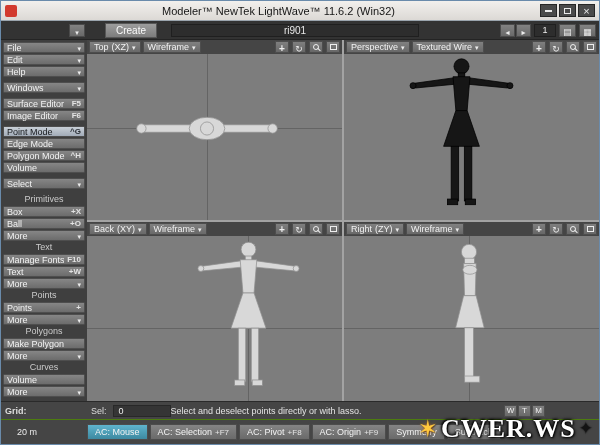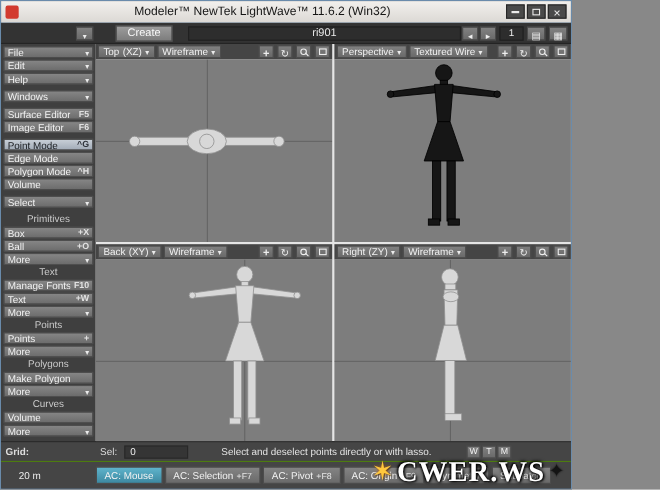--- a/index.html
+++ b/index.html
@@ -5,21 +5,21 @@
   * { box-sizing: border-box; }
   html,body { margin:0; padding:0; }
   body {
     width:600px; height:445px; overflow:hidden;
     font-family:"Liberation Sans", sans-serif;
     background:#888;
   }
   button { font-family:inherit; padding:0; margin:0; cursor:default; appearance:none; }
 
   .window {
-    width:520px; height:445px;
+    width:600px; height:445px;
     border:1px solid var(--window-border,#6a8bab);
     background:var(--ui-bg,#3f3f3f);
     display:flex; flex-direction:column; position:relative;
   }
 
   
   .titlebar {
     height:20px; flex:0 0 20px;
     background:linear-gradient(var(--titlebar-hi,#f2f0ed), var(--titlebar-lo,#dcd9d5));
     display:flex; align-items:center; padding:0 4px; gap:4px;
@@ -71,21 +71,21 @@
           border:1px solid #4e4e4e; border-radius:1px; color:#f3f3f3; font-size:9px; }
   .sbtn .lbl { white-space:nowrap; overflow:hidden; }
   .sbtn .sc { font-size:8px; color:#e2e2e2; margin-left:3px;font-weight:bold; }
   .sbtn.active { background:linear-gradient(var(--active-mode-hi,#c8cfd7), var(--active-mode-lo,#a2acb8)); color:#15181c; }
   .sbtn.active .sc { color:#2c3138; }
   .gap { height:4px; }
   .sec-title { height:11px; margin-bottom:1px; text-align:center; color:#cbcbcb; font-size:9px; line-height:11px; }
 
   
   .viewports { flex:1 1 auto; display:grid; grid-template-columns:1fr 1fr; grid-template-rows:1fr 1fr;
-               gap:2px; background:#e5e5e5; min-height:0; }
+               gap:2px; background:#a3a3a3; min-height:0; }
   .viewport { display:flex; flex-direction:column; min-height:0; min-width:0; }
   .vp-header { height:14px; flex:0 0 14px; background:#454545; display:flex; align-items:center; padding:0 2px; gap:2px; }
   .vp-btn { height:12px; padding:0 4px; display:flex; align-items:center; gap:3px; font-size:9px; color:#f2f2f2;
             background:linear-gradient(#818181,#696969); border:1px solid #4d4d4d; }
   .vp-spacer { flex:1; }
   .vp-icon-btn { width:14px; height:12px; background:linear-gradient(#7f7f7f,#676767); border:1px solid #4d4d4d;
                  display:flex; align-items:center; justify-content:center; margin-left:1px; }
   .ic-pan::after { content:"+"; font-weight:bold; font-size:10px; color:#eee; line-height:1; }
   .ic-rot::after { content:"↻"; font-size:9px; color:#eee; line-height:1; }
   .mag { width:6px; height:6px; border:1px solid #eee; border-radius:50%; position:relative; display:inline-block; }
@@ -107,21 +107,21 @@
   .vp-back .model { left:calc(63% - 55px); top:3px; }
   .vp-right .model { left:calc(49% - 25px); top:6px; }
 
   
   .statusrow { height:18px; flex:0 0 18px; background:#454545; border-top:1px solid #2a2a2a;
                display:flex; align-items:center; font-size:9px; color:#dedede; }
   .grid-cell { width:86px; flex:0 0 86px; padding-left:4px;font-weight:bold; }
   .sel-label { margin-left:4px; }
   .sel-value { width:58px; height:12px; margin-left:6px; background:#353535; border:1px solid #282828;
                display:flex; align-items:center; padding-left:5px; color:#efefef; }
-  .hint { flex:1; text-align:center; color:#e4e4e4; white-space:nowrap; overflow:hidden; }
+  .hint { flex:1; text-align:left; color:#e4e4e4; white-space:nowrap; overflow:hidden; }
   .vmap-btn { width:13px; height:12px; margin-left:1px; font-size:8px; color:#f2f2f2;
               background:linear-gradient(#818181,#696969); border:1px solid #4d4d4d;
               display:flex; align-items:center; justify-content:center; }
   .status-pad { width:54px; flex:0 0 54px; }
 
   
   .bottombar { height:25px; flex:0 0 25px; background:#454545; border-top:1px solid #4d7c0f;
                display:flex; align-items:center; padding:0 2px; font-size:9px; }
   .grid-val { width:84px; flex:0 0 84px; padding-left:14px; color:#ececec; }
   .acbtn { height:16px; padding:0 7px; margin-right:2px; display:flex; align-items:center; gap:3px;

